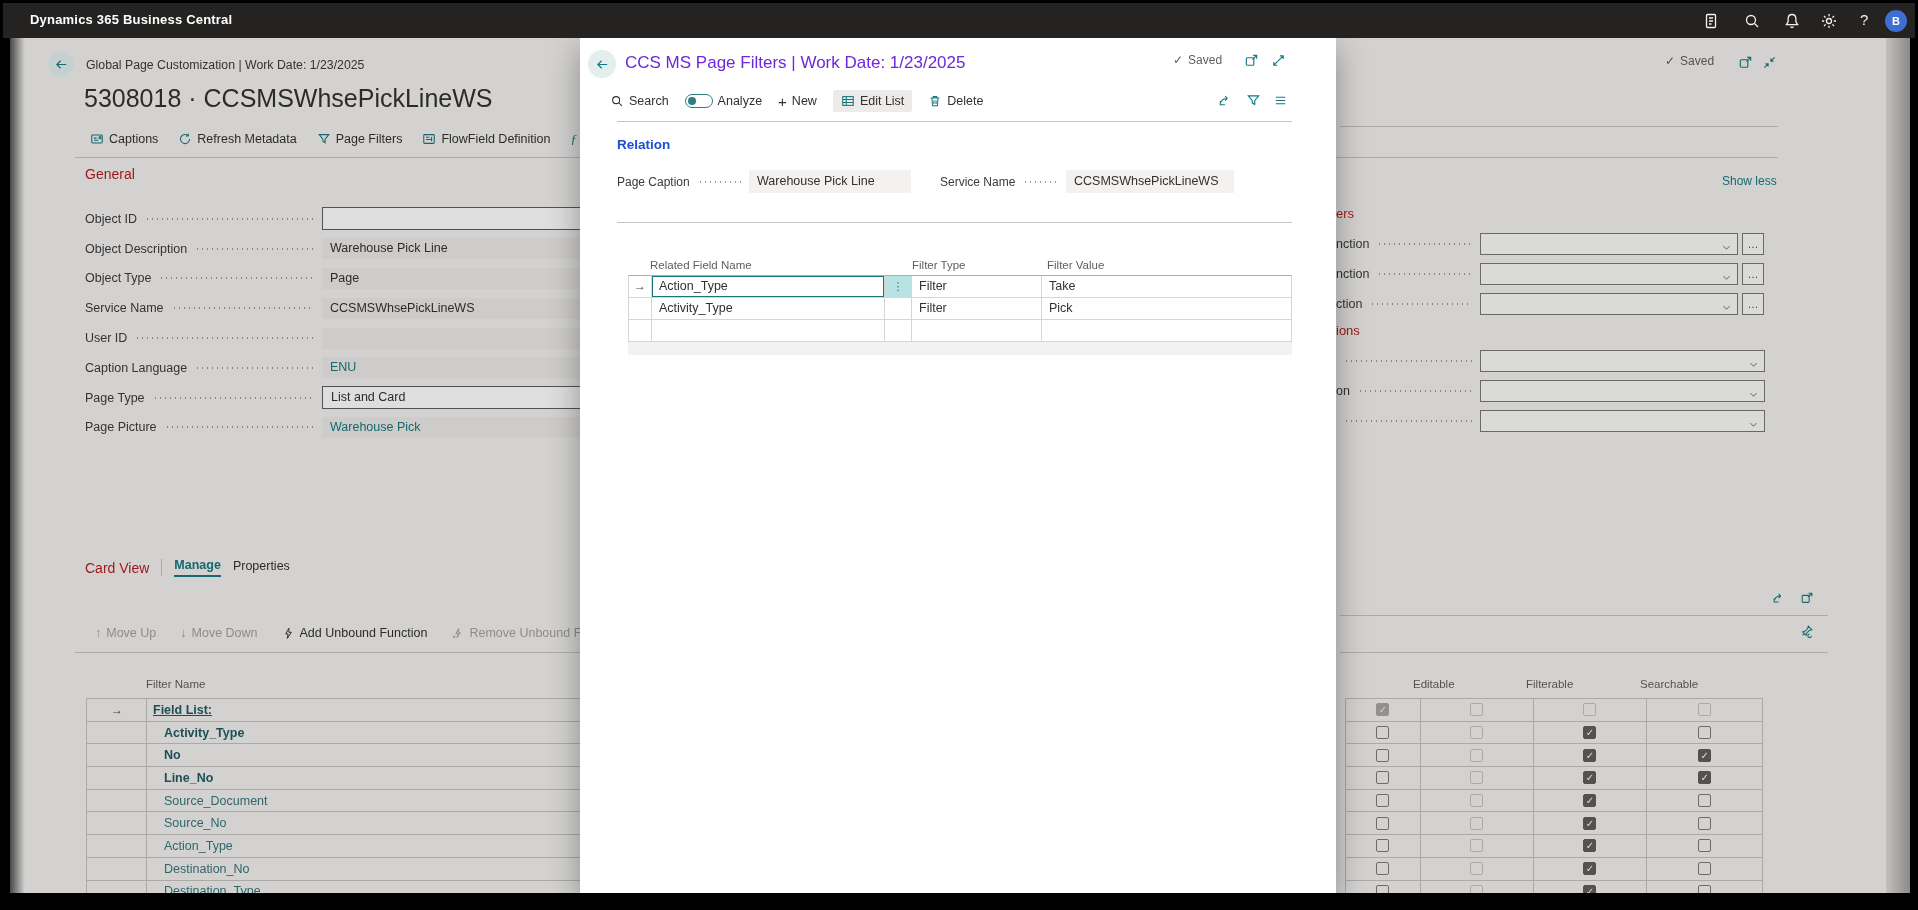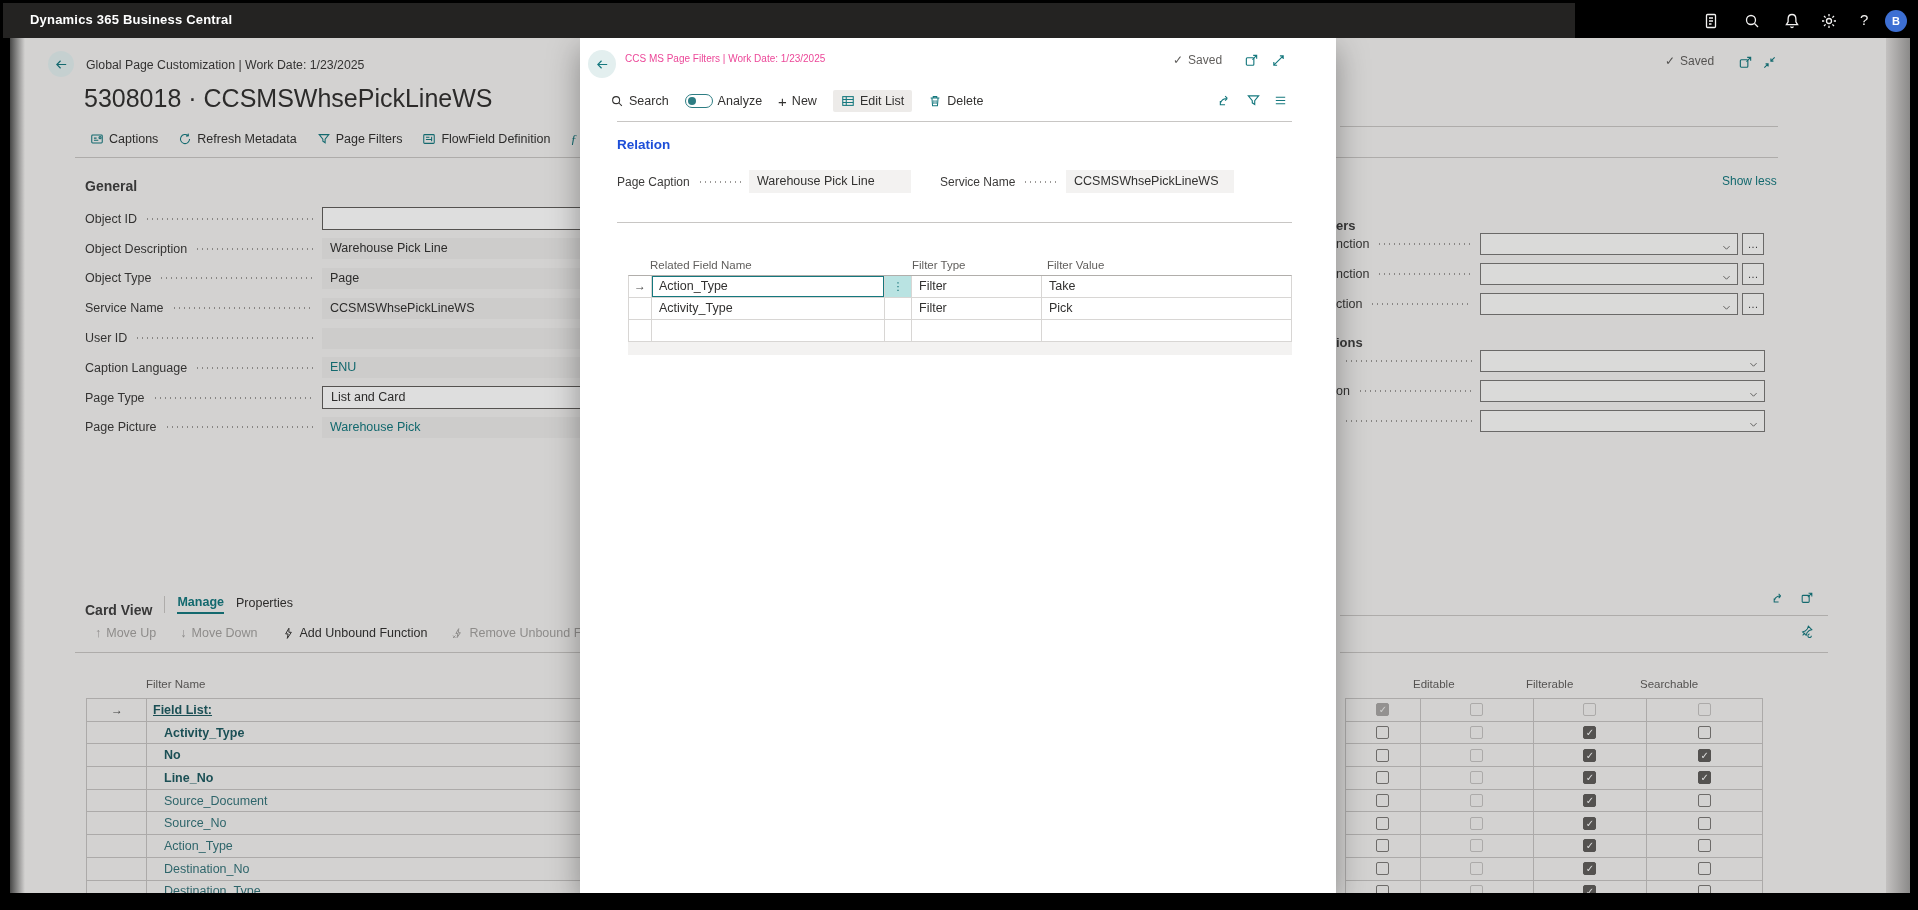--- a/index.html
+++ b/index.html
@@ -1,21 +1,21 @@
 <!DOCTYPE html>
 <html><head>
 <meta charset="utf-8">
 <style>
   * { margin:0; padding:0; box-sizing:border-box; }
   html,body { background:#000; }
   body { font-family:"Liberation Sans", sans-serif; }
   .stage { position:relative; width:1918px; height:910px; background:#000; overflow:hidden; }
 
   
-  .topbar { position:absolute; left:3px; top:3px; width:1572px; height:35px; background:#242322; z-index:12; }
+  .topbar { position:absolute; left:3px; top:3px; width:1912px; height:35px; background:#242322; z-index:12; }
   .tb-title { position:absolute; left:27px; top:9px; color:#fff; font-size:13px; font-weight:bold; letter-spacing:.2px; }
   .tb-ic { position:absolute; top:9px; width:18px; height:18px; color:#f3f2f1; }
   .tb-ic svg { width:18px; height:18px; stroke:currentColor; fill:none; stroke-width:1.3; }
   .tb-help { font-size:15px; color:#f3f2f1; width:auto; }
   .avatar { position:absolute; left:1882px; top:7px; width:22px; height:22px; border-radius:50%; background:#3d6fd3; color:#fff; font-size:11px; font-weight:bold; display:flex; align-items:center; justify-content:center; }
 
   
   .app { position:absolute; left:10px; top:38px; width:1882px; height:855px; background:#f3f2f1; overflow:hidden; }
   .dim { position:absolute; inset:0; background:rgba(10,10,10,.135); z-index:5; }
   .edge-left { position:absolute; left:10px; top:38px; width:15px; height:855px; background:linear-gradient(to right, rgba(25,25,25,.75), rgba(25,25,25,0)); z-index:8; }
@@ -29,21 +29,21 @@
   .back-circle { width:26px; height:26px; border-radius:50%; background:#e3efef; display:flex; align-items:center; justify-content:center; color:#15787e; }
   .crumb { font-size:12.3px; color:#3b3a39; }
   .pg-title { font-size:25px; color:#323130; }
 
   .actionbar { display:flex; gap:20px; align-items:center; height:22px; }
   .act { display:flex; gap:5px; align-items:center; font-size:12.5px; color:#323130; white-space:nowrap; }
   .act .ic { width:14px; height:14px; }
   .fx-glyph { font-style:italic; font-size:13px; color:#15787e; font-family:"Liberation Serif", serif; }
 
   .hline { position:absolute; height:1px; background:#c8c6c4; }
-  .sec-head { font-size:14px; font-weight:bold; color:#404040;margin-top:12px; }
+  .sec-head { font-size:14px; font-weight:normal; color:#b91c1c; }
 
   .frow { height:29.8px; display:flex; align-items:center; }
   .flabel { font-size:12.5px; color:#3b3a39; white-space:nowrap; }
   .dots { flex:1; height:2px; margin:0 8px; background-image:radial-gradient(circle,#9c9a98 .9px,transparent 1.1px); background-size:5px 2px; background-repeat:repeat-x; background-position:0 50%; align-self:center; }
   .ctl { width:280px; height:21px; font-size:12.5px; line-height:21px; padding:0 8px; color:#323130; white-space:nowrap; }
   .ctl.white { background:#fff; border:1px solid #605e5c; height:23px; line-height:21px; }
   .ctl.ro { background:#ecebea; }
   .ctl.ro-link { background:#ecebea; color:#15787e; }
 
   .tab { font-size:12.5px; color:#323130; padding-bottom:3px; }
@@ -85,21 +85,21 @@
   .cbx.on { background:#605e5c; border-color:#605e5c; }
   .cbx.on::after { content:"✓"; display:block; color:#fff; font-size:10px; line-height:11px; text-align:center; }
   .cbx.off {}
   .cbx.dis-off { border-color:#c6c4c2; }
   .cbx.dis-on { background:#a9a7a5; border-color:#a9a7a5; }
   .cbx.dis-on::after { content:"✓"; display:block; color:#eee; font-size:10px; line-height:11px; text-align:center; }
 
   
   .modal { position:absolute; left:580px; top:38px; width:756px; height:855px; background:#fff; z-index:10; box-shadow:0 10px 30px rgba(0,0,0,.35); }
   .modal .abs { position:absolute; }
-  .m-crumb { font-size:10px; color:#ec4899; }
+  .m-crumb { font-size:17px; color:#6d28d9; }
   .m-toolbar { position:absolute; left:30px; top:50px; height:26px; display:flex; align-items:center; gap:16px; }
   .m-act { display:flex; gap:5px; align-items:center; font-size:12.5px; color:#323130; white-space:nowrap; }
   .m-act .ic { width:14px; height:14px; }
   .btn-pill { background:#edebe9; border-radius:2px; padding:4px 8px; }
   .toggle { width:28px; height:14px; border:1px solid #2d7d83; border-radius:8px; position:relative; }
   .toggle::after { content:""; position:absolute; left:2px; top:2px; width:8px; height:8px; border-radius:50%; background:#2d7d83; }
 
   .m-sec { font-size:13.5px; font-weight:bold; color:#1d4ed8; }
   .m-field { position:absolute; display:flex; align-items:center; width:294px; height:23px; }
   .m-flabel { font-size:12px; color:#3b3a39; white-space:nowrap; }
@@ -235,21 +235,21 @@
           <span class="dots"></span>
         <span class="ctl white">List and Card</span>
       </div>
       <div class="frow">
         <span class="flabel">Page Picture</span>
           <span class="dots"></span>
         <span class="ctl ro-link">Warehouse Pick</span>
       </div>
     </div>
 
-    <div class="abs" style="left:75px; top:552px; display:flex; gap:12px; align-items:center;">
+    <div class="abs" style="left:75px; top:520px; display:flex; gap:12px; align-items:center;">
       <span class="sec-head">Card View</span>
       <span class="vsep"></span>
       <span class="tab active">Manage</span>
       <span class="tab">Properties</span>
     </div>
     <div class="abs" style="left:85px; top:588px; display:flex; gap:24px; align-items:center;">
       <div class="cv-act disabled">
         <span>↑</span>
         <span>Move Up</span>
       </div>

